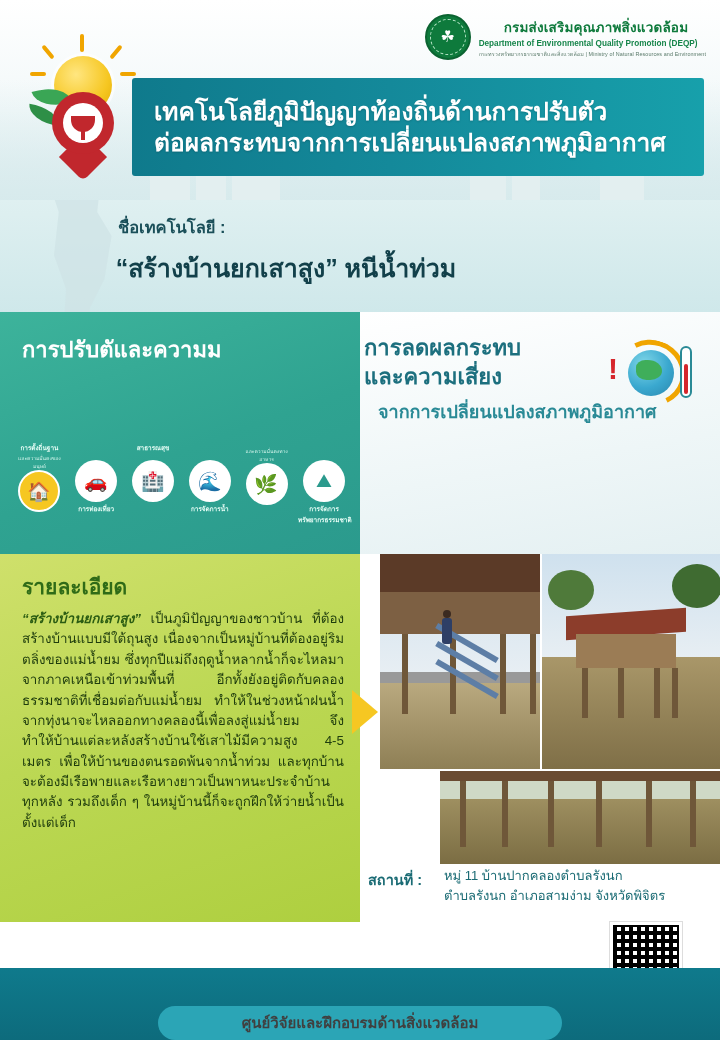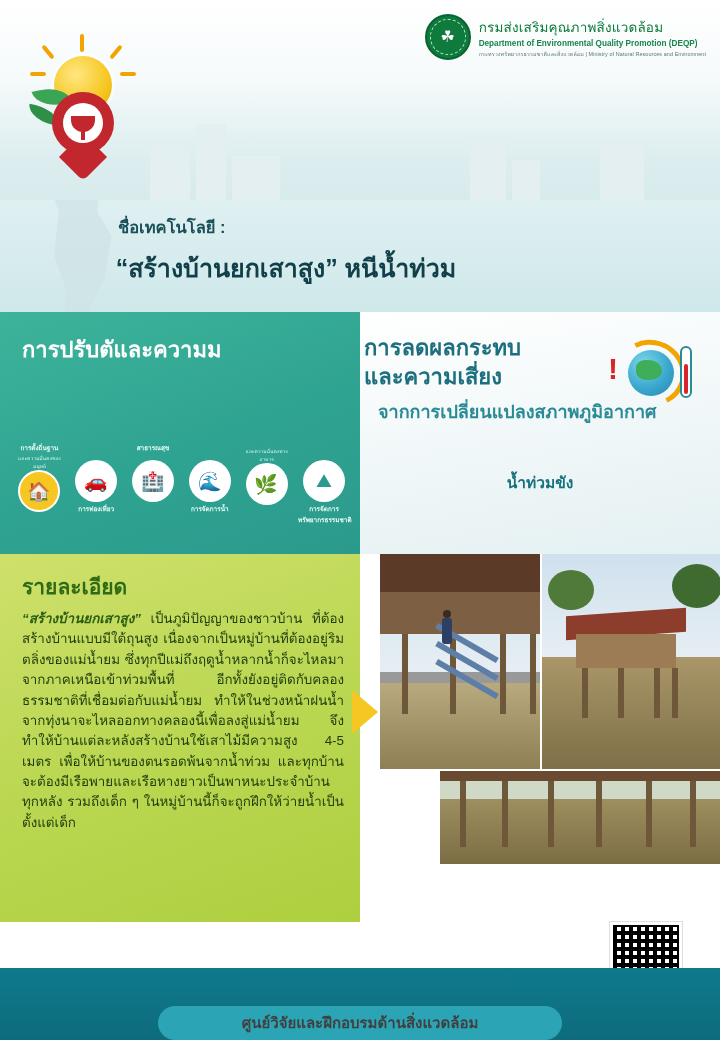--- a/index.html
+++ b/index.html
@@ -41,21 +41,21 @@
     color: #fff; font-size: 9px; text-align: center; line-height: 1.05;
     flex: none;
   }
   .org-seal .seal-inner {
     width: 36px; height: 36px; border-radius: 50%;
     border: 1px dashed #b8e6c7;
     display: flex; align-items: center; justify-content: center;
     font-size: 16px;
   }
   .org-text { padding-top: 2px; }
-  .org-th { font-size: 13.5px; color: #0e7a3c; font-weight: normal; letter-spacing: .2px; }
+  .org-th { font-size: 13.5px; color: #0e7a3c; font-weight: bold; letter-spacing: .2px; margin-left: 25px; }
   .org-en { font-size: 8.2px; color: #16854a; font-weight: bold; margin-top: 1px; }
   .org-sub { font-size: 5.4px; color: #5a7a6a; margin-top: 2px; letter-spacing: .1px; }
 
   
   .logo {
     position: absolute; left: 28px; top: 34px; width: 110px; height: 150px;
   }
   .logo .rays {
     position: absolute; left: 0; top: 0; width: 110px; height: 80px;
   }
@@ -327,20 +327,24 @@
       <div class="leaf" style="left:0px;top:72px;width:32px;height:18px;transform:rotate(8deg);background:#2e8f47;"></div>
       <div class="pin">
         <div class="pin-tip"></div>
         <div class="pin-head"></div>
         <div class="pin-inner"></div>
         <div class="pin-cup"></div>
         <div class="pin-stem"></div>
       </div>
     </div>
 
+    <div class="title-banner">
+      <div class="t1">เทคโนโลยีภูมิปัญญาท้องถิ่นด้านการปรับตัว</div>
+      <div class="t2">ต่อผลกระทบจากการเปลี่ยนแปลงสภาพภูมิอากาศ</div>
+    </div>
   </div>
 
   <div class="nameband">
     <div class="map-ghost"></div>
     <div class="nb-label">ชื่อเทคโนโลยี :</div>
     <div class="nb-value">“สร้างบ้านยกเสาสูง” หนีน้ำท่วม</div>
   </div>
 
   <div class="panel-left">
     <h2>การปรับตัและความม</h2>
@@ -390,21 +394,20 @@
     <h2 style="margin-top:0">และความเสี่ยง</h2>
     <div class="sub">จากการเปลี่ยนแปลงสภาพภูมิอากาศ</div>
 
     <div class="risk-icon">
       <div class="excl">!</div>
       <div class="arrow-ring"></div>
       <div class="globe"></div>
       <div class="thermo"></div>
     </div>
 
-    <div class="risk-text">น้ำท่วมขัง</div>
   </div>
 
   <div class="detail">
     <h3>รายละเอียด</h3>
     <div class="body">
       <span class="lead">“สร้างบ้านยกเสาสูง”</span><span> เป็นภูมิปัญญาของชาวบ้าน ที่ต้องสร้างบ้านแบบมีใต้ถุนสูง เนื่องจากเป็นหมู่บ้านที่ต้องอยู่ริมตลิ่งของแม่น้ำยม ซึ่งทุกปีแม่ถึงฤดูน้ำหลากน้ำก็จะไหลมาจากภาคเหนือเข้าท่วมพื้นที่ อีกทั้งยังอยู่ติดกับคลองธรรมชาติที่เชื่อมต่อกับแม่น้ำยม ทำให้ในช่วงหน้าฝนน้ำจากทุ่งนาจะไหลออกทางคลองนี้เพื่อลงสู่แม่น้ำยม จึงทำให้บ้านแต่ละหลังสร้างบ้านใช้เสาไม้มีความสูง 4-5 เมตร เพื่อให้บ้านของตนรอดพ้นจากน้ำท่วม และทุกบ้านจะต้องมีเรือพายและเรือหางยาวเป็นพาหนะประจำบ้านทุกหลัง รวมถึงเด็ก ๆ ในหมู่บ้านนี้ก็จะถูกฝึกให้ว่ายน้ำเป็นตั้งแต่เด็ก</span>
     </div>
   </div>
 
   <div class="arrow-play"></div>
@@ -444,20 +447,25 @@
       <div class="post" style="left:20px;top:6px;height:70px;"></div>
       <div class="post" style="left:62px;top:6px;height:70px;"></div>
       <div class="post" style="left:108px;top:6px;height:70px;"></div>
       <div class="post" style="left:156px;top:6px;height:70px;"></div>
       <div class="post" style="left:206px;top:6px;height:70px;"></div>
       <div class="post" style="left:250px;top:6px;height:70px;"></div>
       <div class="roof" style="left:0;top:0;width:280px;height:10px;background:#6a4b32;"></div>
     </div>
   </div>
 
+  <div class="loc">
+    <div class="loc-label">สถานที่ :</div>
+    <div class="loc-l1">หมู่ 11 บ้านปากคลองตำบลรังนก</div>
+    <div class="loc-l2">ตำบลรังนก อำเภอสามง่าม จังหวัดพิจิตร</div>
+  </div>
 
   <div class="qr"></div>
   <div class="qr-cap">ข้อมูลเพิ่มเติม</div>
 
   <div class="footer">
     <div class="footer-pill">ศูนย์วิจัยและฝึกอบรมด้านสิ่งแวดล้อม</div>
   </div>
 
 </div>
 

